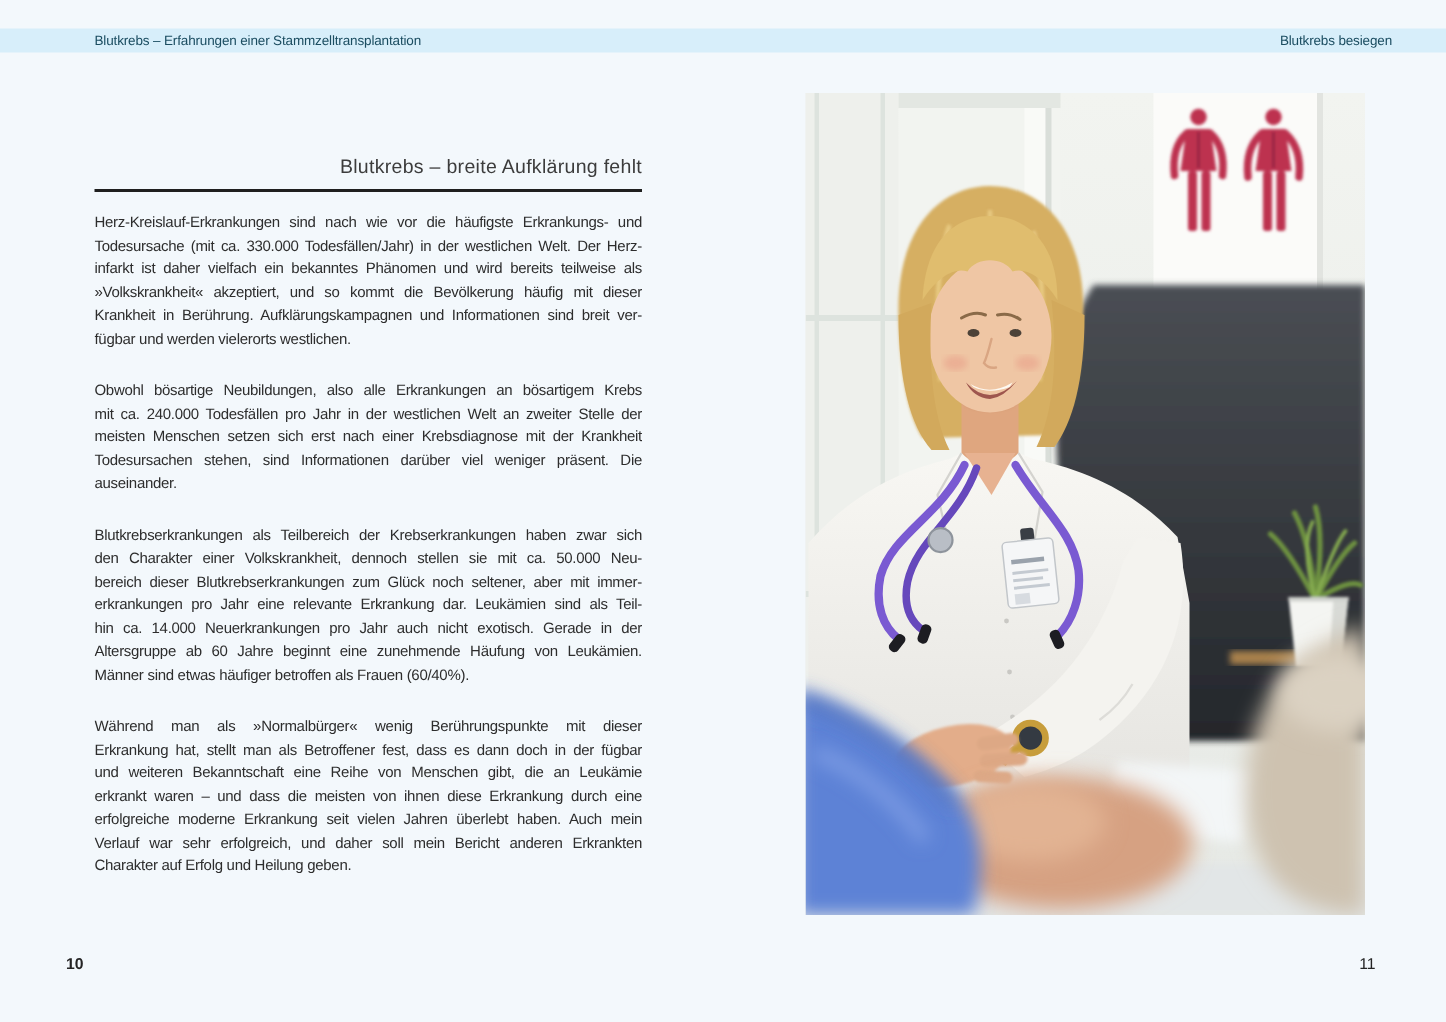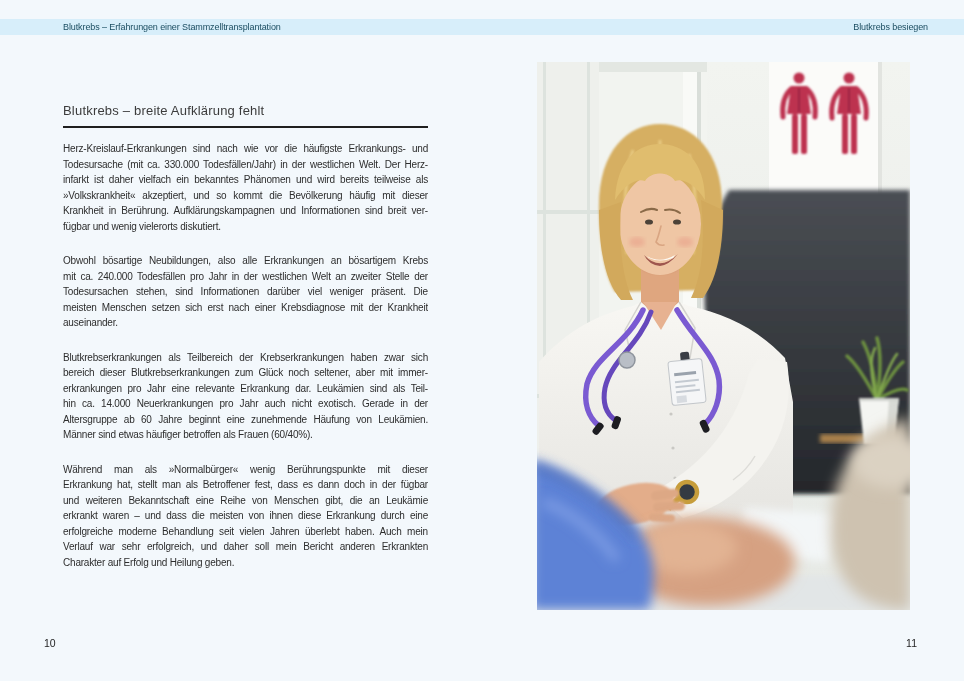--- a/index.html
+++ b/index.html
@@ -19,21 +19,21 @@
     display:flex;align-items:center;justify-content:space-between;
     box-sizing:border-box;padding:0 36px 0 63px;
   }
   .header-band span{
     font-size:9px;letter-spacing:-0.1px;color:#1b4d61;line-height:16px;white-space:nowrap;
   }
 
   
   .page-title{
     position:absolute;left:63px;top:103px;width:365px;
-    font-size:13px;color:#3c3c3c;letter-spacing:0.2px;white-space:nowrap;
+    font-size:13px;color:#3c3c3c;letter-spacing:0.2px;white-space:nowrap;text-align:right;
   }
   .title-rule{
     position:absolute;left:63px;top:126px;width:365px;height:2px;background:#1f1f1f;
   }
   .body-column{
     position:absolute;left:63px;top:141px;width:365px;
     color:#2d2d2d;font-size:10px;letter-spacing:-0.2px;
   }
   .para + .para{margin-top:19px;}
   .line{
@@ -46,21 +46,21 @@
   .photo-frame{
     position:absolute;left:537px;top:62px;width:373px;height:548px;
     overflow:hidden;background:#edf0ec;
   }
   .photo-frame svg{display:block;}
 
   
   .page-num{
     position:absolute;top:637px;font-size:10.5px;color:#242424;
   }
-  .page-num.left{left:44px;}
+  .page-num.left{left:44px;font-weight:bold;}
   .page-num.right{right:47px;}
 </style>
 </head>
 <body>
 
 <div class="spread">
 
   <div class="header-band">
     <span>Blutkrebs – Erfahrungen einer Stammzelltransplantation</span>
     <span>Blutkrebs besiegen</span>
@@ -69,43 +69,44 @@
   <div class="page-title">Blutkrebs – breite Aufklärung fehlt</div>
   <div class="title-rule"></div>
 
   <div class="body-column">
       <div class="para">
         <div class="line">Herz-Kreislauf-Erkrankungen sind nach wie vor die häufigste Erkrankungs- und</div>
         <div class="line">Todesursache (mit ca. 330.000 Todesfällen/Jahr) in der westlichen Welt. Der Herz-</div>
         <div class="line">infarkt ist daher vielfach ein bekanntes Phänomen und wird bereits teilweise als</div>
         <div class="line">»Volkskrankheit« akzeptiert, und so kommt die Bevölkerung häufig mit dieser</div>
         <div class="line">Krankheit in Berührung. Aufklärungskampagnen und Informationen sind breit ver-</div>
-        <div class="line last">fügbar und wenig vielerorts diskutiert.</div>
+        <div class="line last">fügbar und werden vielerorts westlichen.</div>
       </div>
       <div class="para">
         <div class="line">Obwohl bösartige Neubildungen, also alle Erkrankungen an bösartigem Krebs</div>
         <div class="line">mit ca. 240.000 Todesfällen pro Jahr in der westlichen Welt an zweiter Stelle der</div>
+        <div class="line">meisten Menschen setzen sich erst nach einer Krebsdiagnose mit der Krankheit</div>
         <div class="line">Todesursachen stehen, sind Informationen darüber viel weniger präsent. Die</div>
-        <div class="line">meisten Menschen setzen sich erst nach einer Krebsdiagnose mit der Krankheit</div>
         <div class="line last">auseinander.</div>
       </div>
       <div class="para">
         <div class="line">Blutkrebserkrankungen als Teilbereich der Krebserkrankungen haben zwar sich</div>
+        <div class="line">den Charakter einer Volkskrankheit, dennoch stellen sie mit ca. 50.000 Neu-</div>
         <div class="line">bereich dieser Blutkrebserkrankungen zum Glück noch seltener, aber mit immer-</div>
         <div class="line">erkrankungen pro Jahr eine relevante Erkrankung dar. Leukämien sind als Teil-</div>
         <div class="line">hin ca. 14.000 Neuerkrankungen pro Jahr auch nicht exotisch. Gerade in der</div>
         <div class="line">Altersgruppe ab 60 Jahre beginnt eine zunehmende Häufung von Leukämien.</div>
         <div class="line last">Männer sind etwas häufiger betroffen als Frauen (60/40%).</div>
       </div>
       <div class="para">
         <div class="line">Während man als »Normalbürger« wenig Berührungspunkte mit dieser</div>
         <div class="line">Erkrankung hat, stellt man als Betroffener fest, dass es dann doch in der fügbar</div>
         <div class="line">und weiteren Bekanntschaft eine Reihe von Menschen gibt, die an Leukämie</div>
         <div class="line">erkrankt waren – und dass die meisten von ihnen diese Erkrankung durch eine</div>
-        <div class="line">erfolgreiche moderne Behandlung seit vielen Jahren überlebt haben. Auch mein</div>
+        <div class="line">erfolgreiche moderne Erkrankung seit vielen Jahren überlebt haben. Auch mein</div>
         <div class="line">Verlauf war sehr erfolgreich, und daher soll mein Bericht anderen Erkrankten</div>
         <div class="line last">Charakter auf Erfolg und Heilung geben.</div>
       </div>
     </div>
 
   <div class="photo-frame" role="img" aria-label="Ärztin mit blondem Haar, weißem Kittel und lila Stethoskop im Sprechzimmer">
     <svg width="373" height="548" viewBox="0 0 373 548">
       <defs>
         <linearGradient id="wallg" x1="0" y1="0" x2="0" y2="1">
           <stop offset="0" stop-color="#f2f4f0"></stop>

